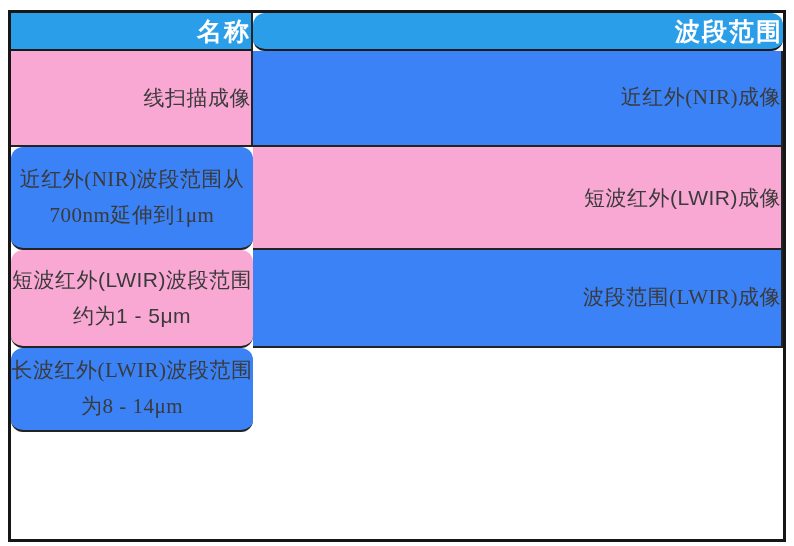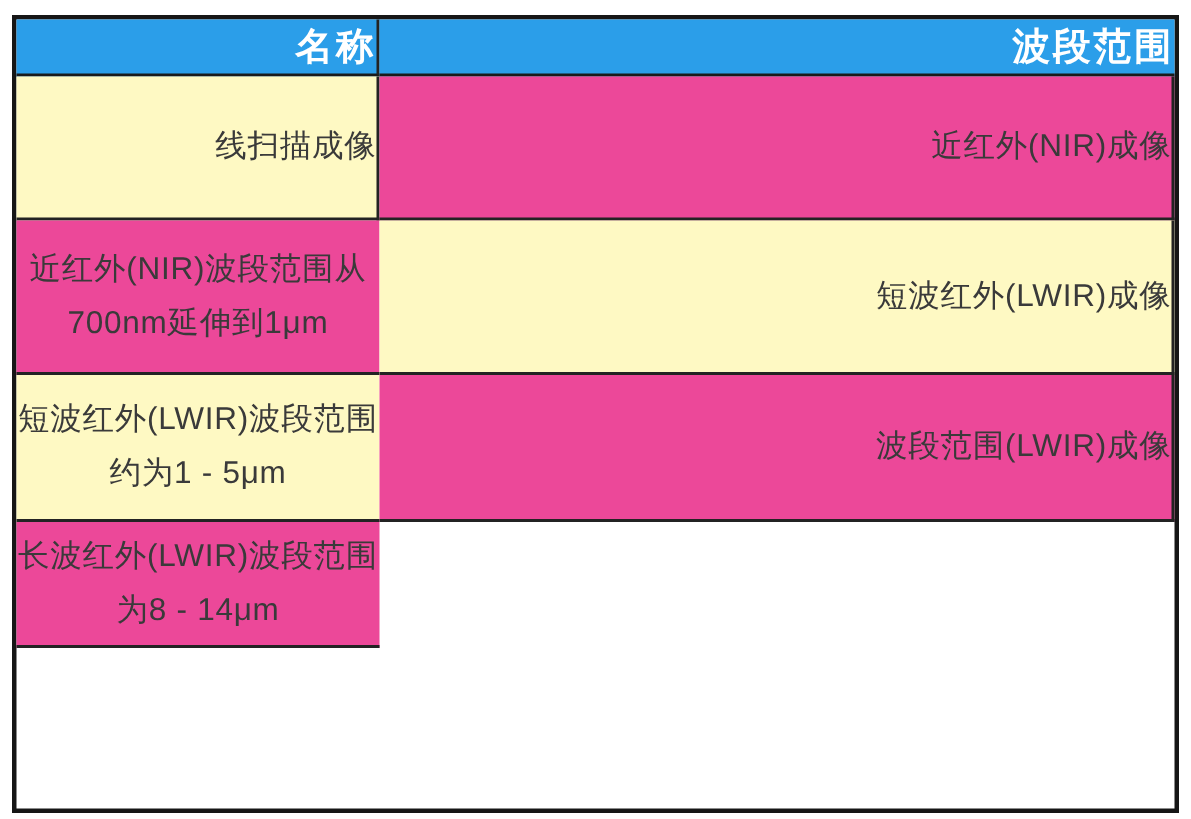--- a/index.html
+++ b/index.html
@@ -27,37 +27,37 @@
   .cell {
     box-sizing: border-box;
     border-right: 2px solid #232323;
     border-bottom: 2px solid #232323;
     display: flex;
     flex-direction: column;
     align-items: flex-end;
     justify-content: center;
     text-align: center;
   }
-  .cell.col-last { border-right: none; }
+  .cell.col-last { border-right: none; border-radius: 12px; }
   .cell.row-last { border-bottom: none; }
   .cell.th {
     background: #2B9EE9;
     color: #ffffff;
     font-weight: bold;
     font-size: 25px;
     letter-spacing: 2px;
     border-bottom-color: #1a1a1a;
   }
   .cell.body {
     color: #3a3a3a;
     font-size: 21px;
     letter-spacing: 0.5px;
   }
-  .cell.zebra { background: #ec4899; }
-  .cell.plain { background: #fef9c3; }
+  .cell.zebra { background: #3b82f6; font-family: Liberation Serif, serif; }
+  .cell.plain { background: #f9a8d4; }
   .line { display: block; line-height: 1.7; }
 </style>
 </head>
 <body>
 
 <div class="band-table">
 
   <div class="cell th">
     <span class="line">名称</span>
   </div>

